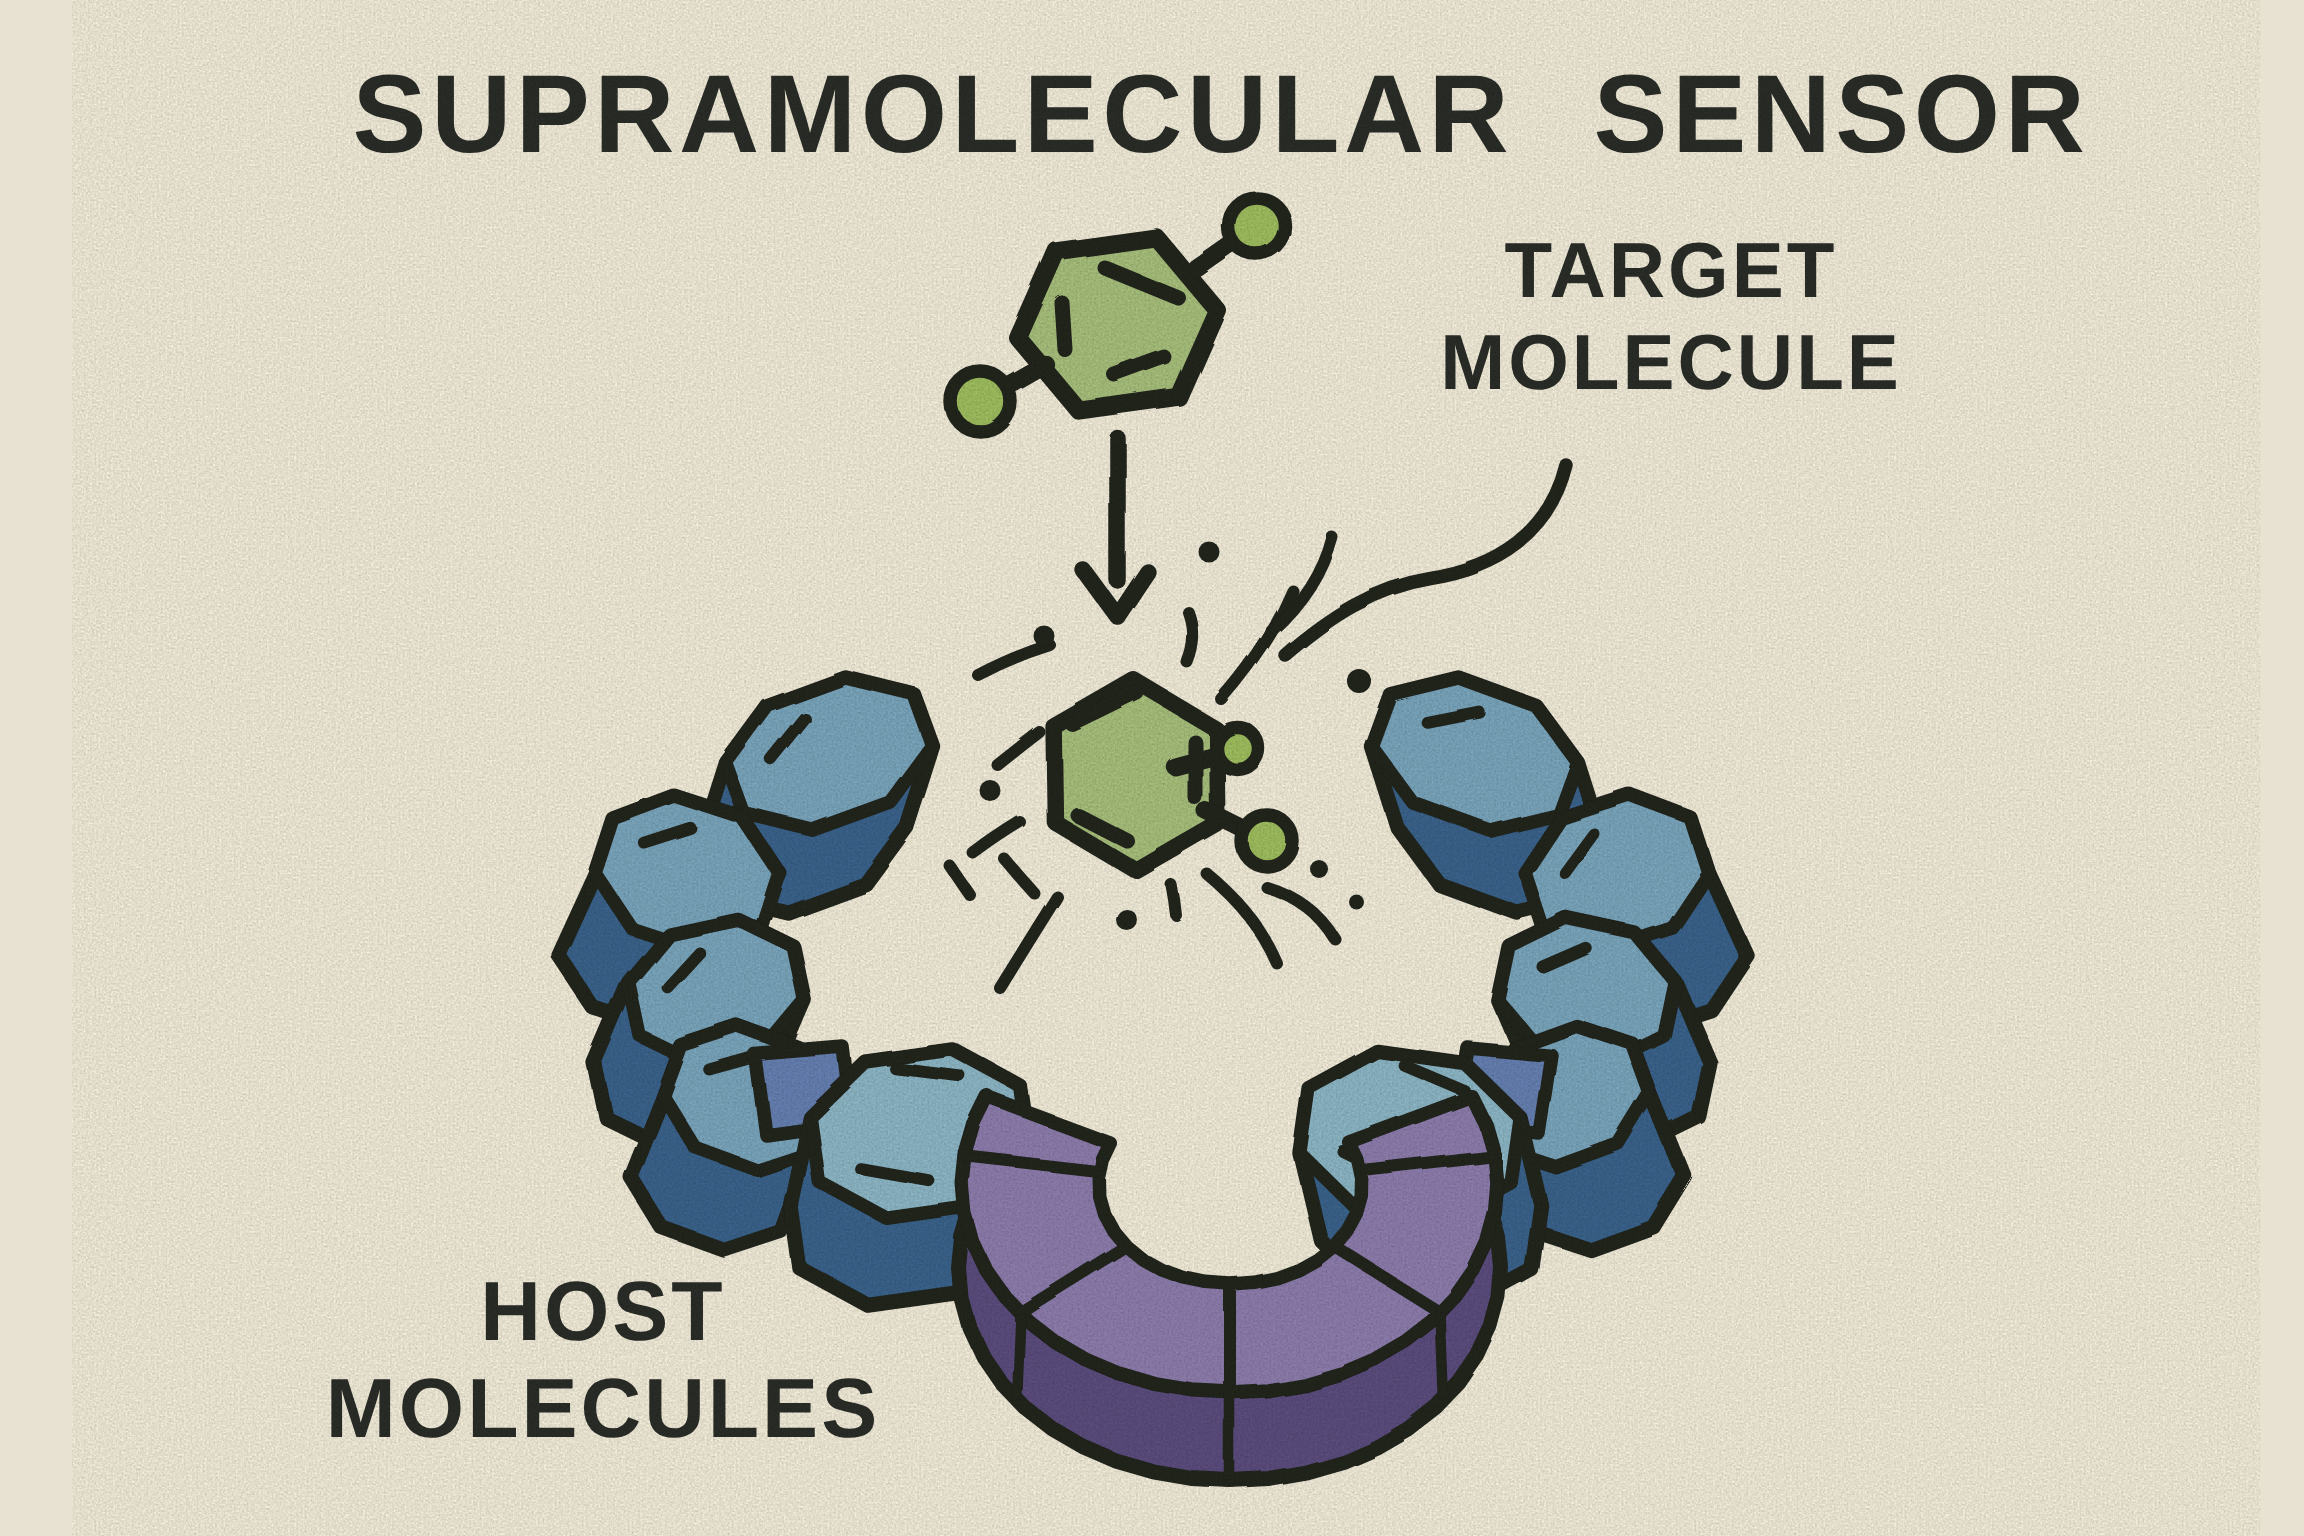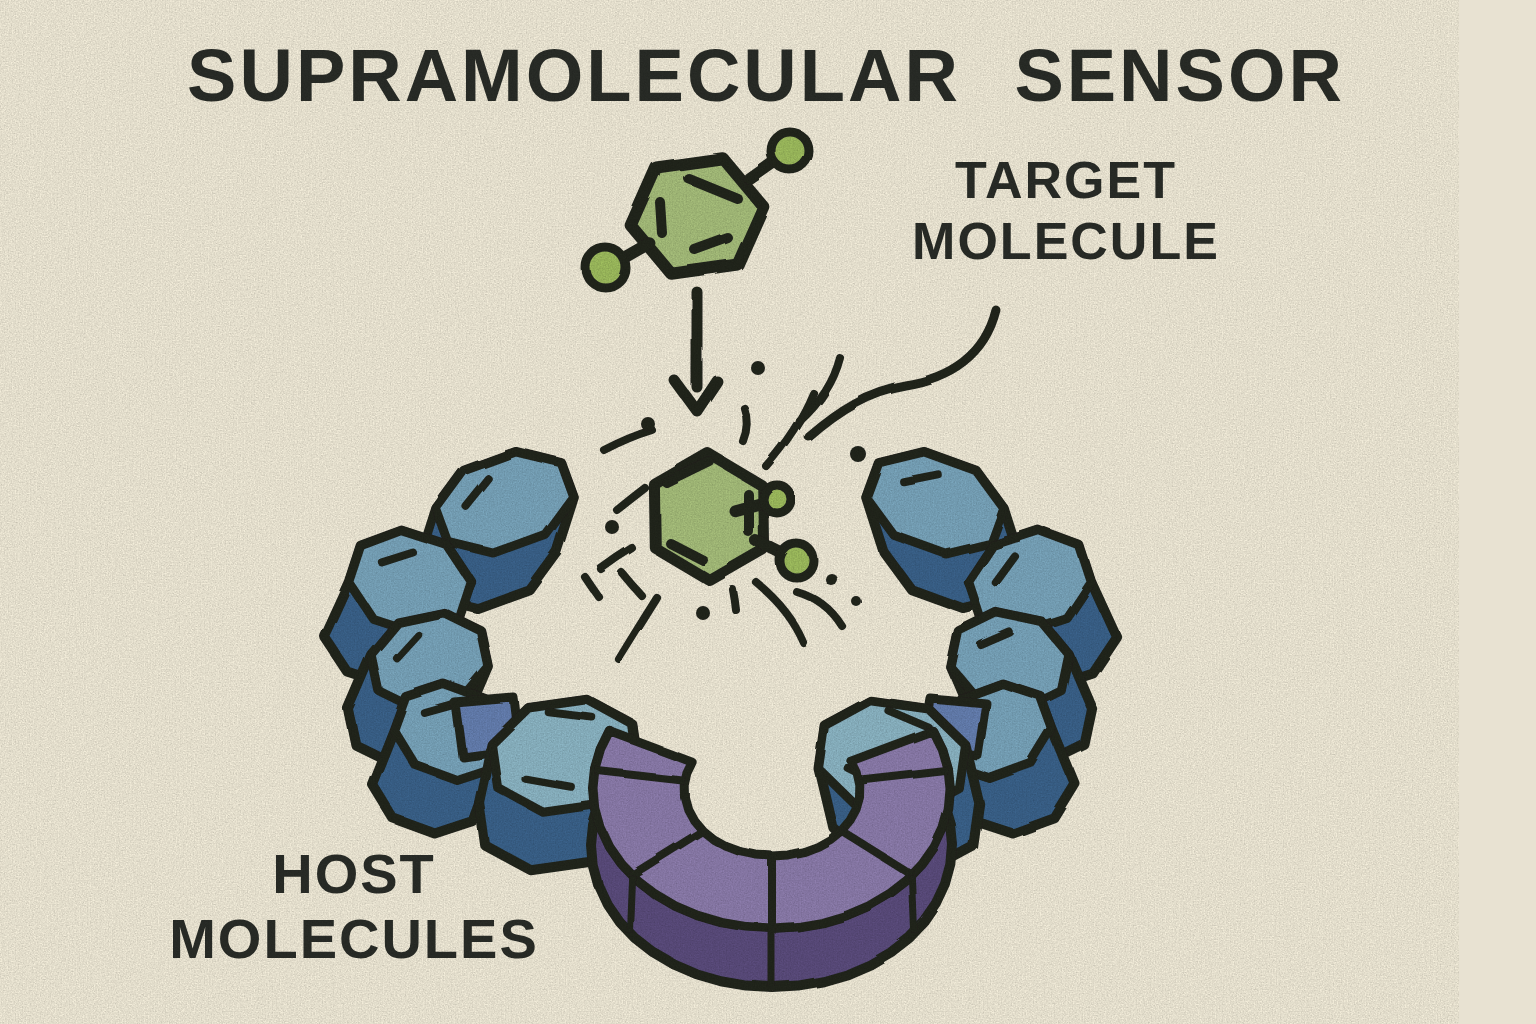--- a/index.html
+++ b/index.html
@@ -1,16 +1,16 @@
 <!DOCTYPE html>
 <html><head>
 <meta charset="utf-8">
 <style>
   html,body{margin:0;padding:0;background:#e8e2d2;}
-  #stage{width:1459px;height:1024px;position:relative;overflow:hidden;}
+  #stage{width:1459px;height:1024px;position:relative;overflow:hidden;margin-left:48px;}
   svg{display:block;}
   .t-title{font:700 74px "Liberation Sans",sans-serif;letter-spacing:3px;word-spacing:30px;text-anchor:middle;}
   .t-label{font:700 52px "Liberation Sans",sans-serif;letter-spacing:2px;text-anchor:middle;}
   .t-host{font-size:56px;}
 </style>
 </head>
 <body>
 
 <div id="stage">
 <svg id="scene" width="1536" height="1024" viewBox="0 0 1536 1024">

